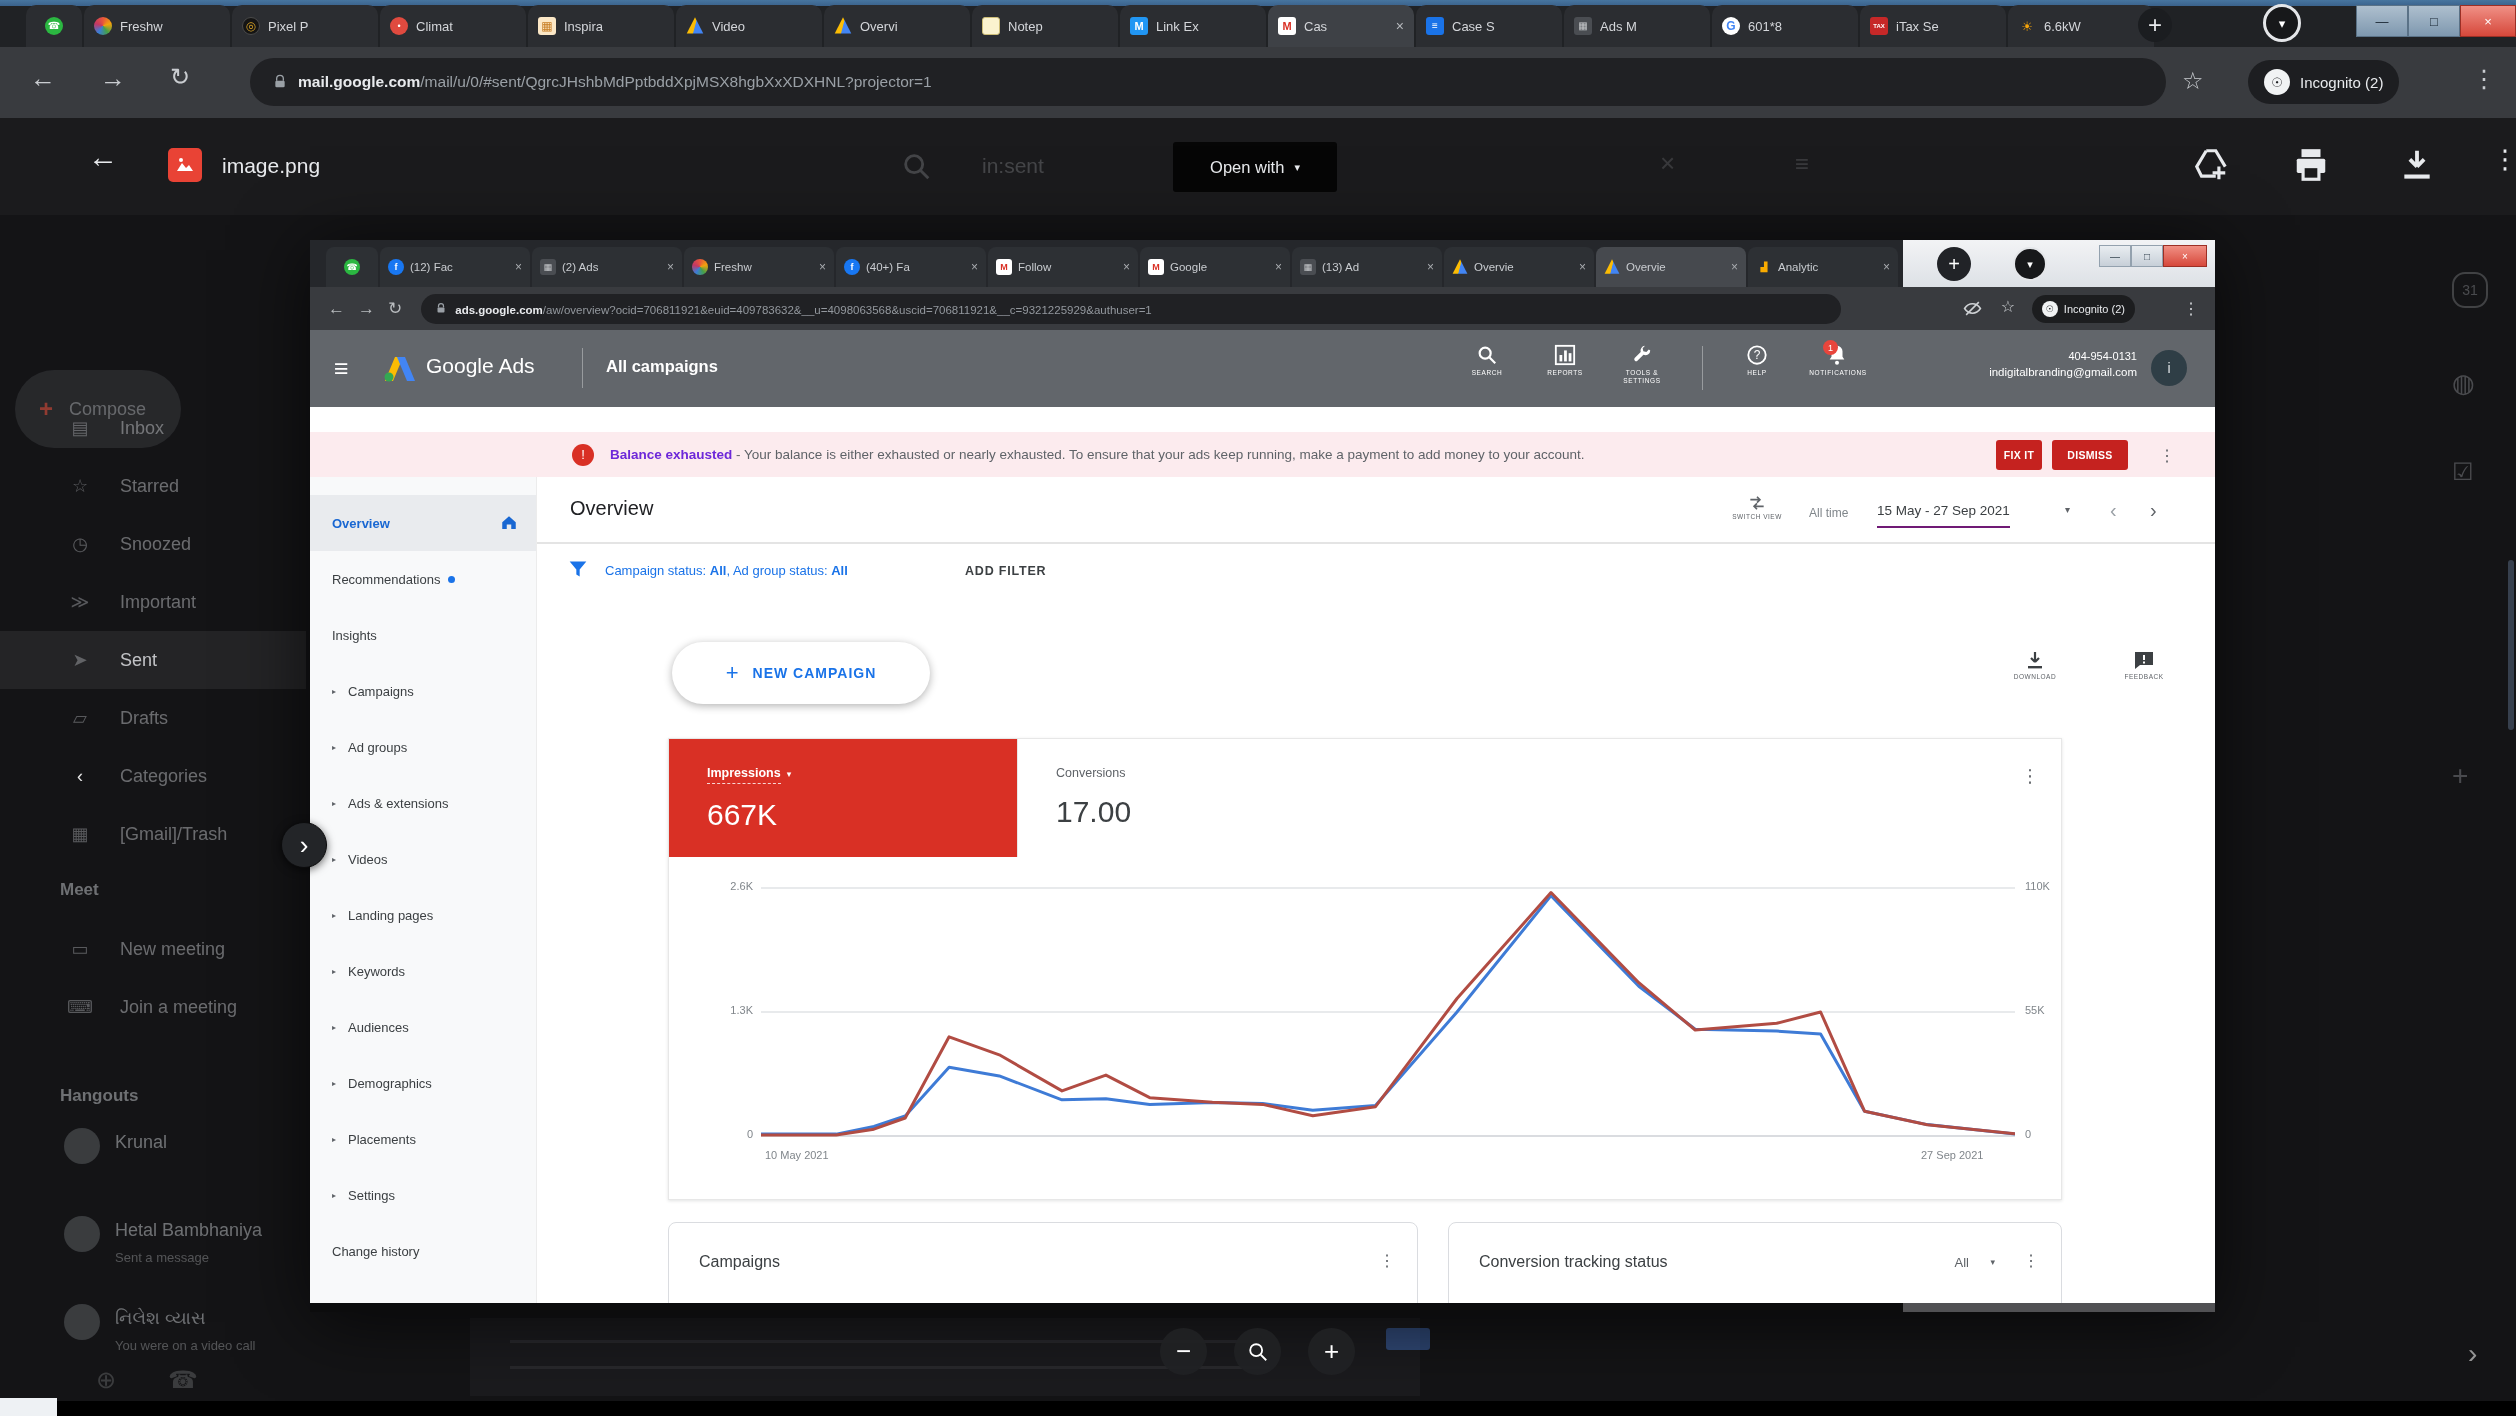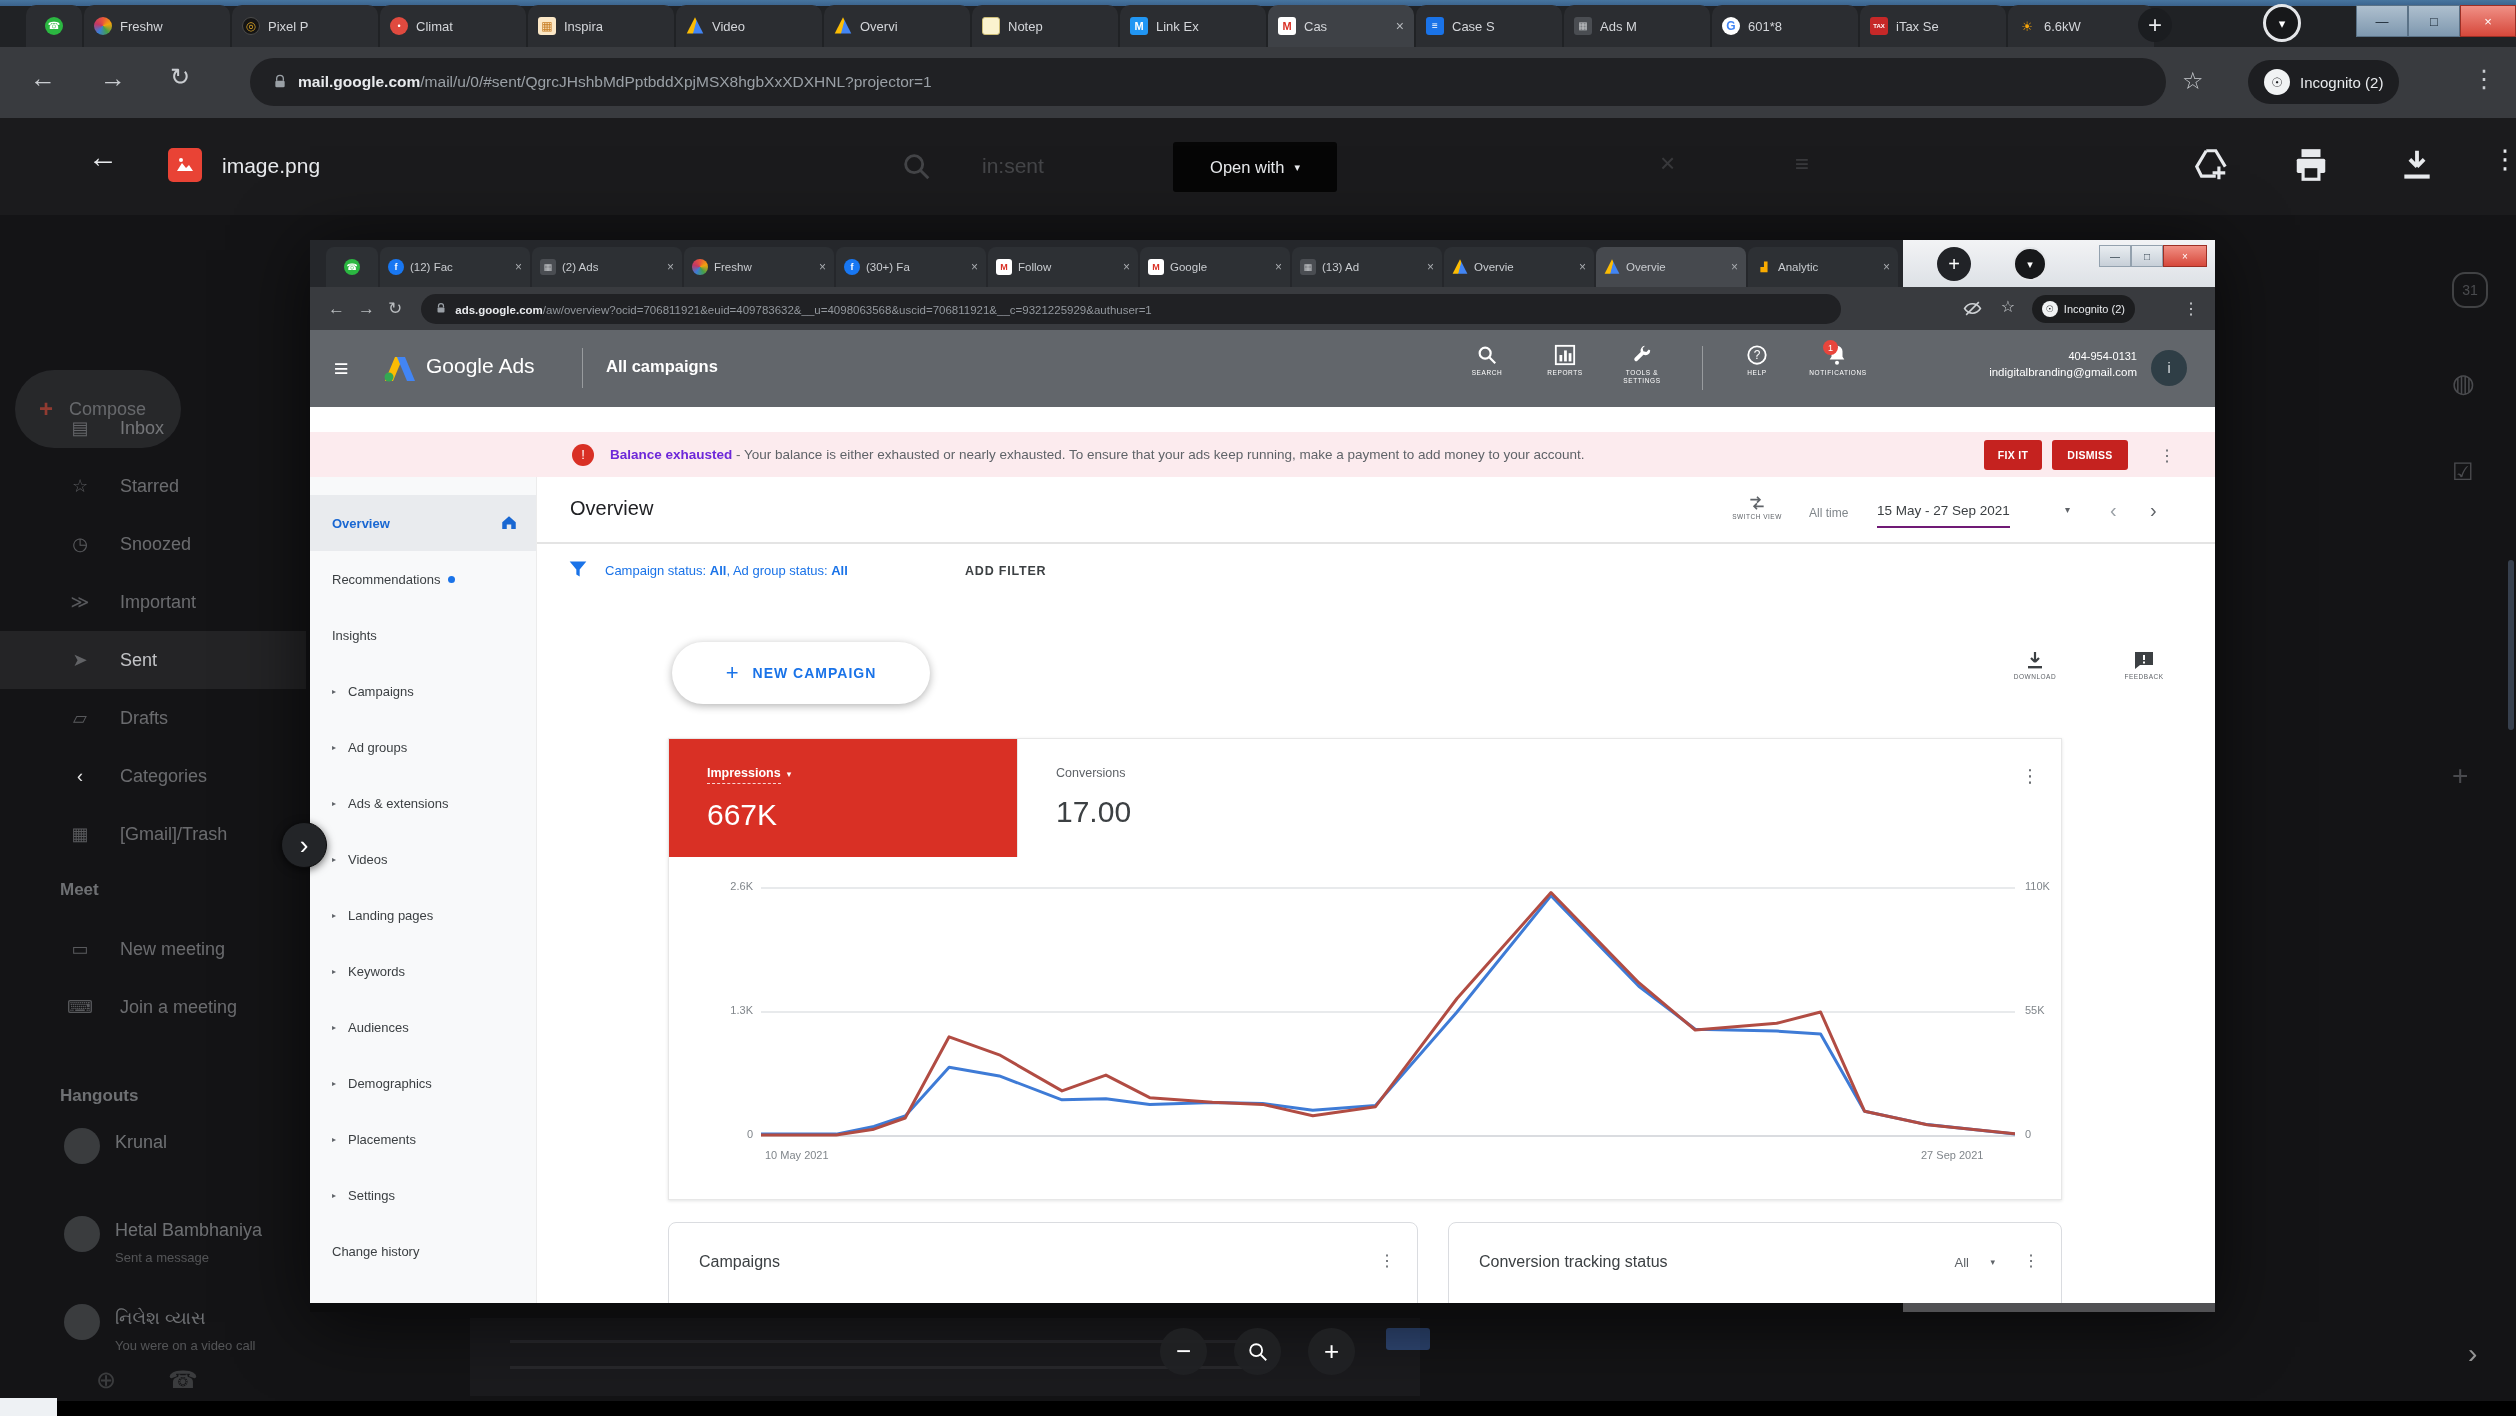--- a/index.html
+++ b/index.html
@@ -123,21 +123,21 @@
 #ah-phone{font-size:11px}
 #ah-email{font-size:11.5px}
 #ah-avatar{position:absolute;right:28px;top:20px;width:36px;height:36px;border-radius:50%;background:#2f3e46;color:#dfe3e6;font-size:14px;display:flex;align-items:center;justify-content:center}
 #whitestrip{height:25px;background:#fff}
 
 #alert{height:45px;background:#fcebee;position:relative;display:flex;align-items:center;padding-left:262px}
 #alert .aico{width:22px;height:22px;border-radius:50%;background:#d93025;color:#fff;font-size:13px;display:flex;align-items:center;justify-content:center;margin-right:16px;flex:none}
 #alert .atxt{font-size:13.5px;color:#5f6368;white-space:nowrap}
 #alert .atxt b{color:#6d28d9}
 .abtn{position:absolute;top:8px;height:30px;background:#c5221f;color:#fff;border-radius:3px;font-size:10.5px;font-weight:bold;display:flex;align-items:center;justify-content:center;letter-spacing:.3px}
-#a-fix{right:173px;width:58px}
+#a-fix{right:173px;width:46px}
 #a-dis{right:87px;width:76px}
 #a-dots{position:absolute;right:40px;top:14px;color:#5f6368;font-size:16px}
 
 #adsbody{position:relative;height:835px}
 #ads-sidebar{position:absolute;left:0;top:0;width:227px;height:835px;background:#f8f9fa;border-right:1px solid #ececec;padding-top:18px}
 .srow{height:56px;display:flex;align-items:center;padding-left:22px;position:relative}
 .srow .arr{width:16px;font-size:8px;color:#5f6368}
 .srow .sl{font-size:13px;color:#3c4043;white-space:nowrap}
 .srow.active{background:#e9ebee}
 .srow.active .sl{color:#1967d2;font-weight:bold}
@@ -505,21 +505,21 @@
         </div>
 
         <div class="tab">
           <span class="fav c-freshworks"></span>
           <span class="lbl">Freshw</span>
           <span class="cls">×</span>
         </div>
 
         <div class="tab">
           <span class="fav c-facebook">f</span>
-          <span class="lbl">(30+) Fa</span>
+          <span class="lbl">(40+) Fa</span>
           <span class="cls">×</span>
         </div>
 
         <div class="tab">
           <span class="fav c-gmail">M</span>
           <span class="lbl">Follow</span>
           <span class="cls">×</span>
         </div>
 
         <div class="tab">

